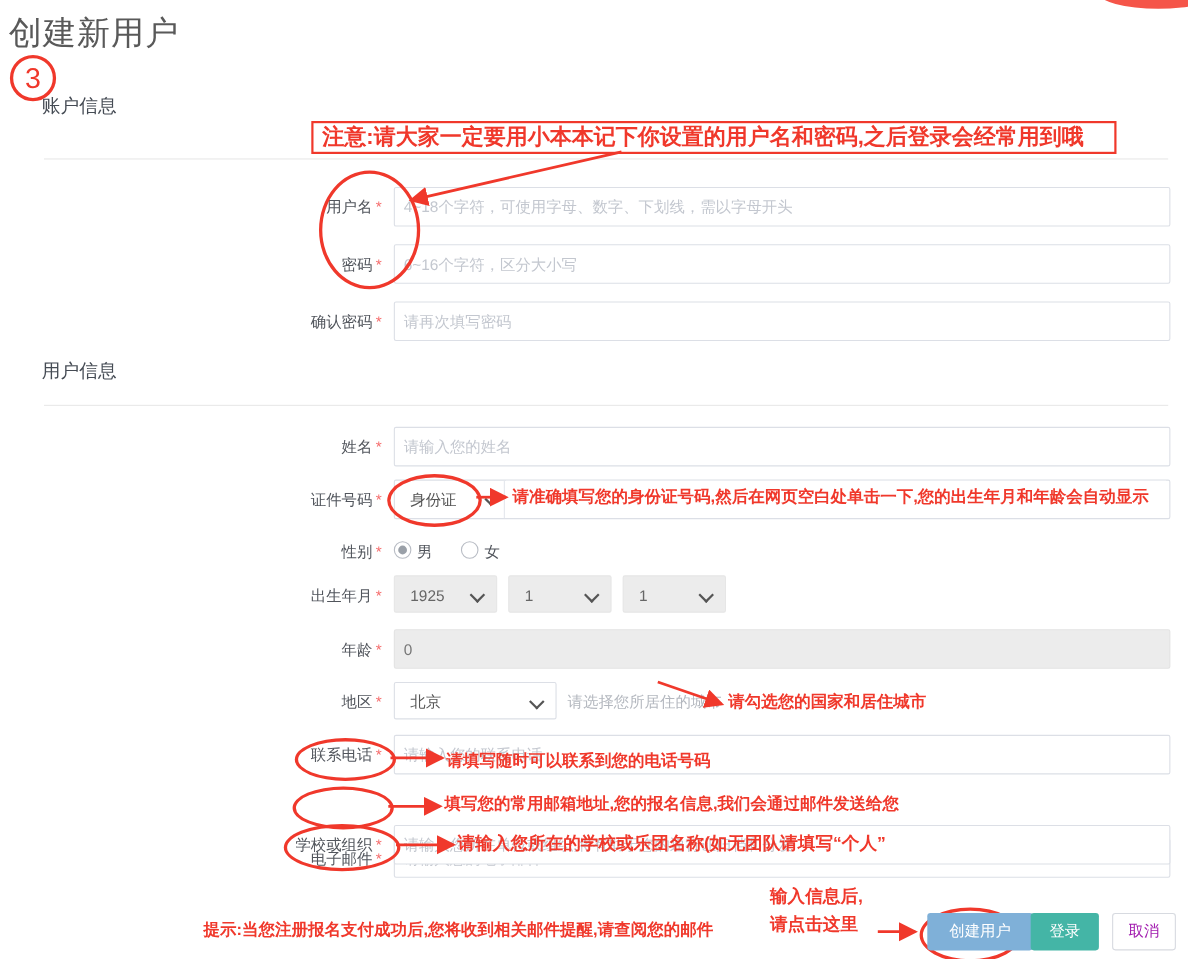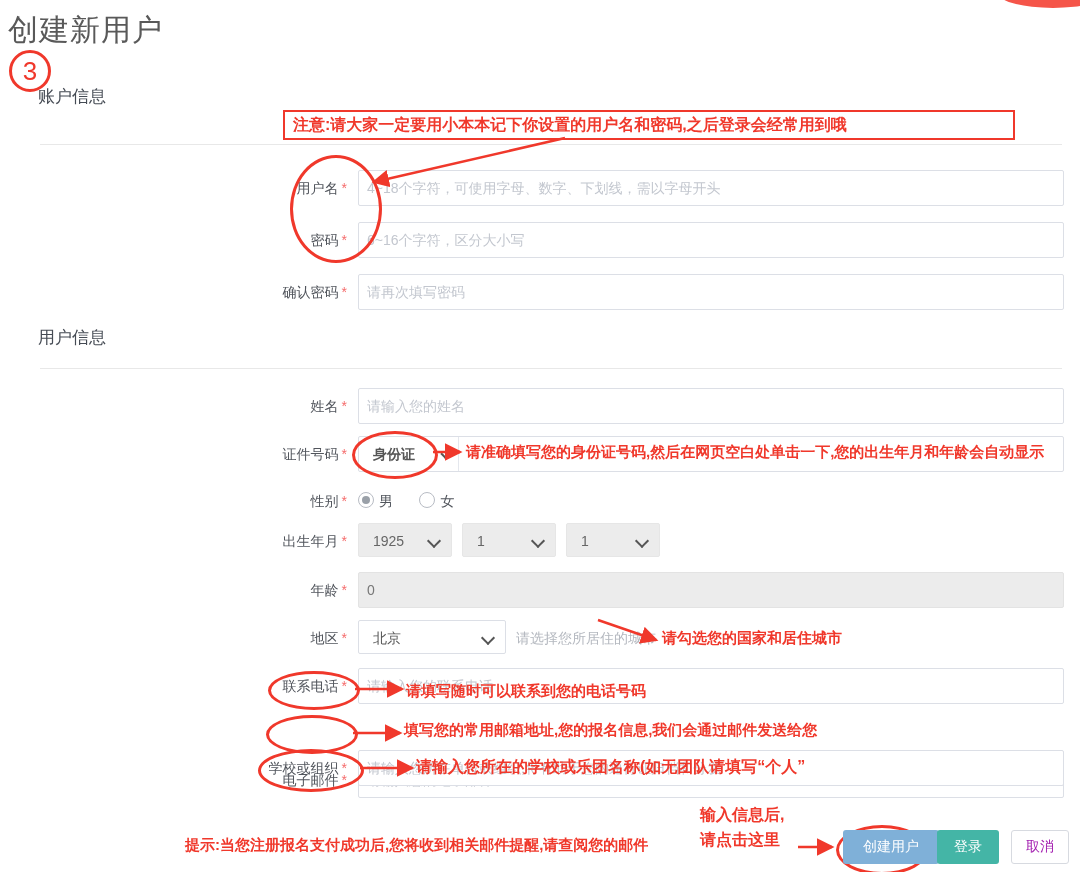--- a/index.html
+++ b/index.html
@@ -23,21 +23,21 @@
   .selectbox.gray{background:#ececec;border-color:#e6e6e6;color:#666;}
   .chev{position:absolute;right:12px;top:12px;width:8px;height:8px;border-right:2px solid #555;
         border-bottom:2px solid #555;transform:rotate(45deg);}
   .radio{display:inline-block;width:14px;height:14px;border:1px solid #b8bcc4;border-radius:50%;
          vertical-align:-2px;margin-right:5px;background:#fff;position:relative;}
   .radio.sel::after{content:"";position:absolute;left:3px;top:3px;width:8px;height:8px;border-radius:50%;background:#9aa0a8;}
   .radio-lbl{font-size:14px;color:#51555c;margin-right:22px;}
   
   .ann{color:#f0382b;font-weight:700;position:absolute;white-space:nowrap;}
   .note-box{position:absolute;left:283px;top:110px;width:712px;border:2px solid #f0382b;color:#f0382b;
-            font-size:16px;font-weight:700;padding:3px 8px;line-height:20px;white-space:nowrap;}
+            font-size:20px;font-weight:700;padding:3px 8px;line-height:20px;white-space:nowrap;}
   .circle-ann{position:absolute;border:3px solid #f0382b;border-radius:50%;pointer-events:none;background:transparent;}
   .arrow-layer{position:absolute;left:0;top:0;width:1080px;height:872px;pointer-events:none;}
   
   .btn{position:absolute;height:34px;border:none;border-radius:3px;font-size:14px;color:#fff;
        font-family:inherit;cursor:pointer;padding:0;}
   .btn-cancel{background:#fff;border:1px solid #d7dae0;color:#a21caf;}
   .crop-red{position:absolute;right:-28px;top:-22px;width:110px;height:30px;border-radius:50%;background:#f55549;}
 </style>
 </head>
 <body>
@@ -72,21 +72,21 @@
   <div class="divider" style="top:368px;"></div>
 
   <div style="position:absolute;top:388px;left:0;width:1080px;height:36px;">
     <div class="flabel"><span>姓名</span><span class="req">*</span></div>
     <input class="tinput" type="text" placeholder="请输入您的姓名" style="">
   </div>
 
   <div style="position:absolute;top:436px;left:0;width:1080px;height:36px;">
     <div class="flabel"><span>证件号码</span><span class="req">*</span></div>
     <div style="position:absolute;left:358px;width:704px;height:34px;border:1px solid #dcdfe6;border-radius:2px;background:#fff;">
-      <div style="position:absolute;left:0;top:0;width:100px;height:34px;border-right:1px solid #e4e7ed;line-height:34px;padding-left:14px;box-sizing:border-box;font-size:14px;color:#555;cursor:pointer;font-weight:bold;">
+      <div style="position:absolute;left:0;top:0;width:100px;height:34px;border-right:1px solid #e4e7ed;line-height:34px;padding-left:14px;box-sizing:border-box;font-size:14px;color:#555;cursor:pointer;">
         <span>身份证</span>
         <span class="chev" style="right:8px;top:13px;width:6px;height:6px;"></span>
       </div>
       <input style="position: absolute; left: 101px; top: 0px; width: 580px; height: 32px; border: none; outline: none; padding: 0px 10px; font-size: 14px; font-family: inherit;" type="text">
     </div>
   </div>
 
   <div style="position:absolute;top:486px;left:0;width:1080px;height:30px;">
     <div class="flabel" style="line-height:30px;"><span>性别</span><span class="req">*</span></div>
     <div style="position:absolute;left:358px;top:0;line-height:30px;">

